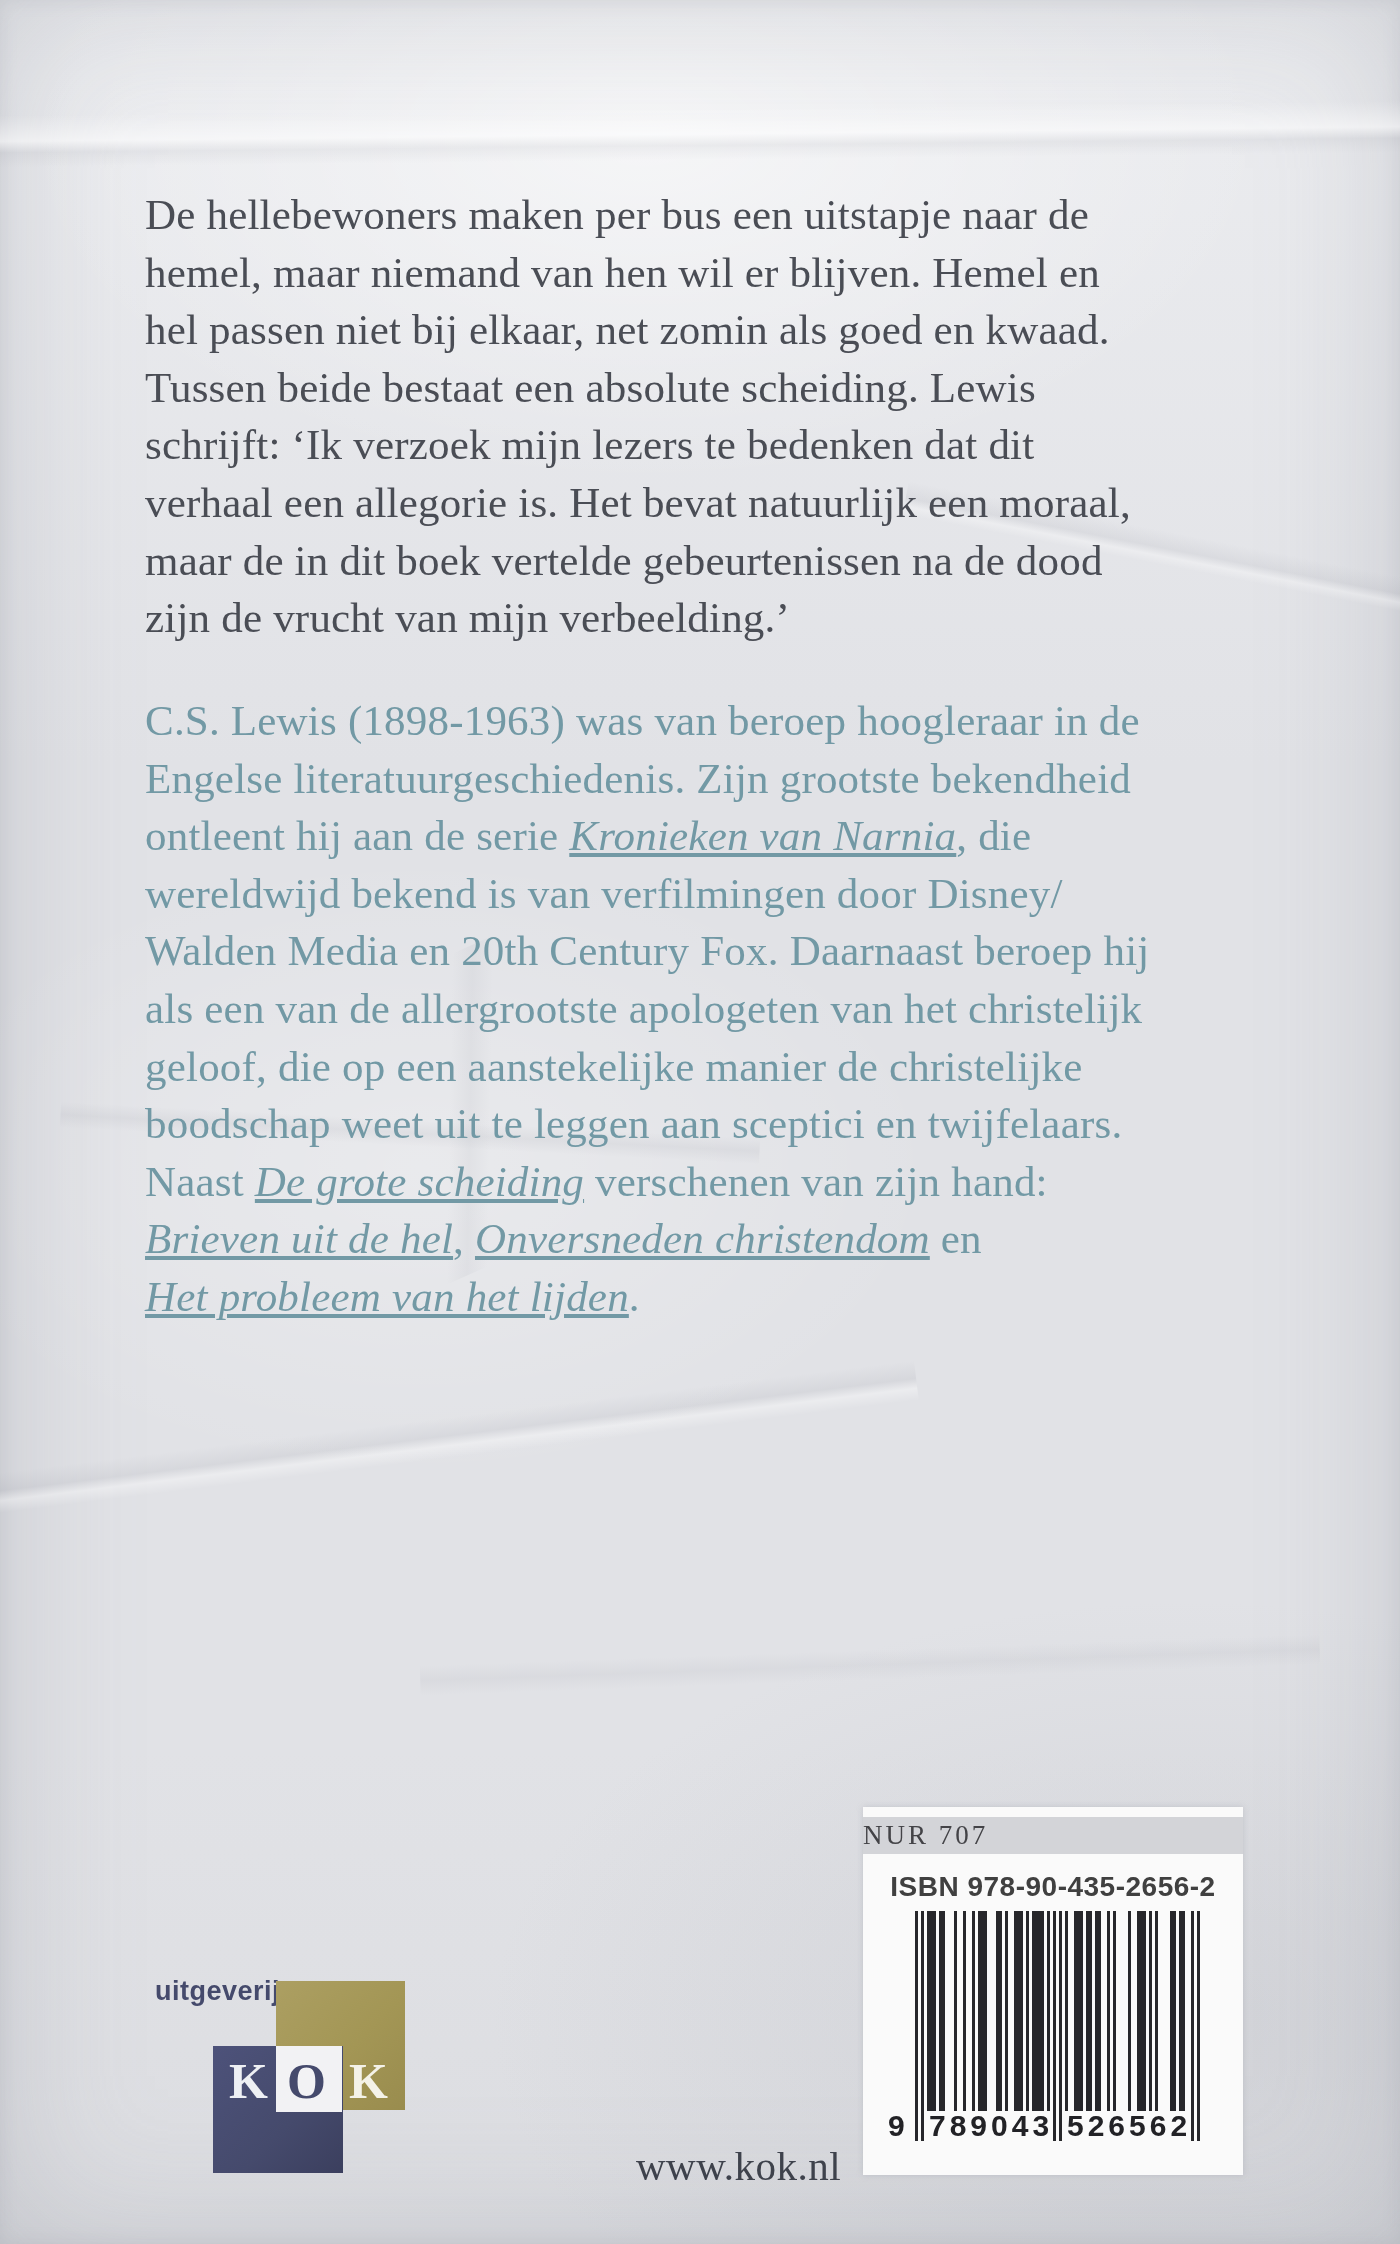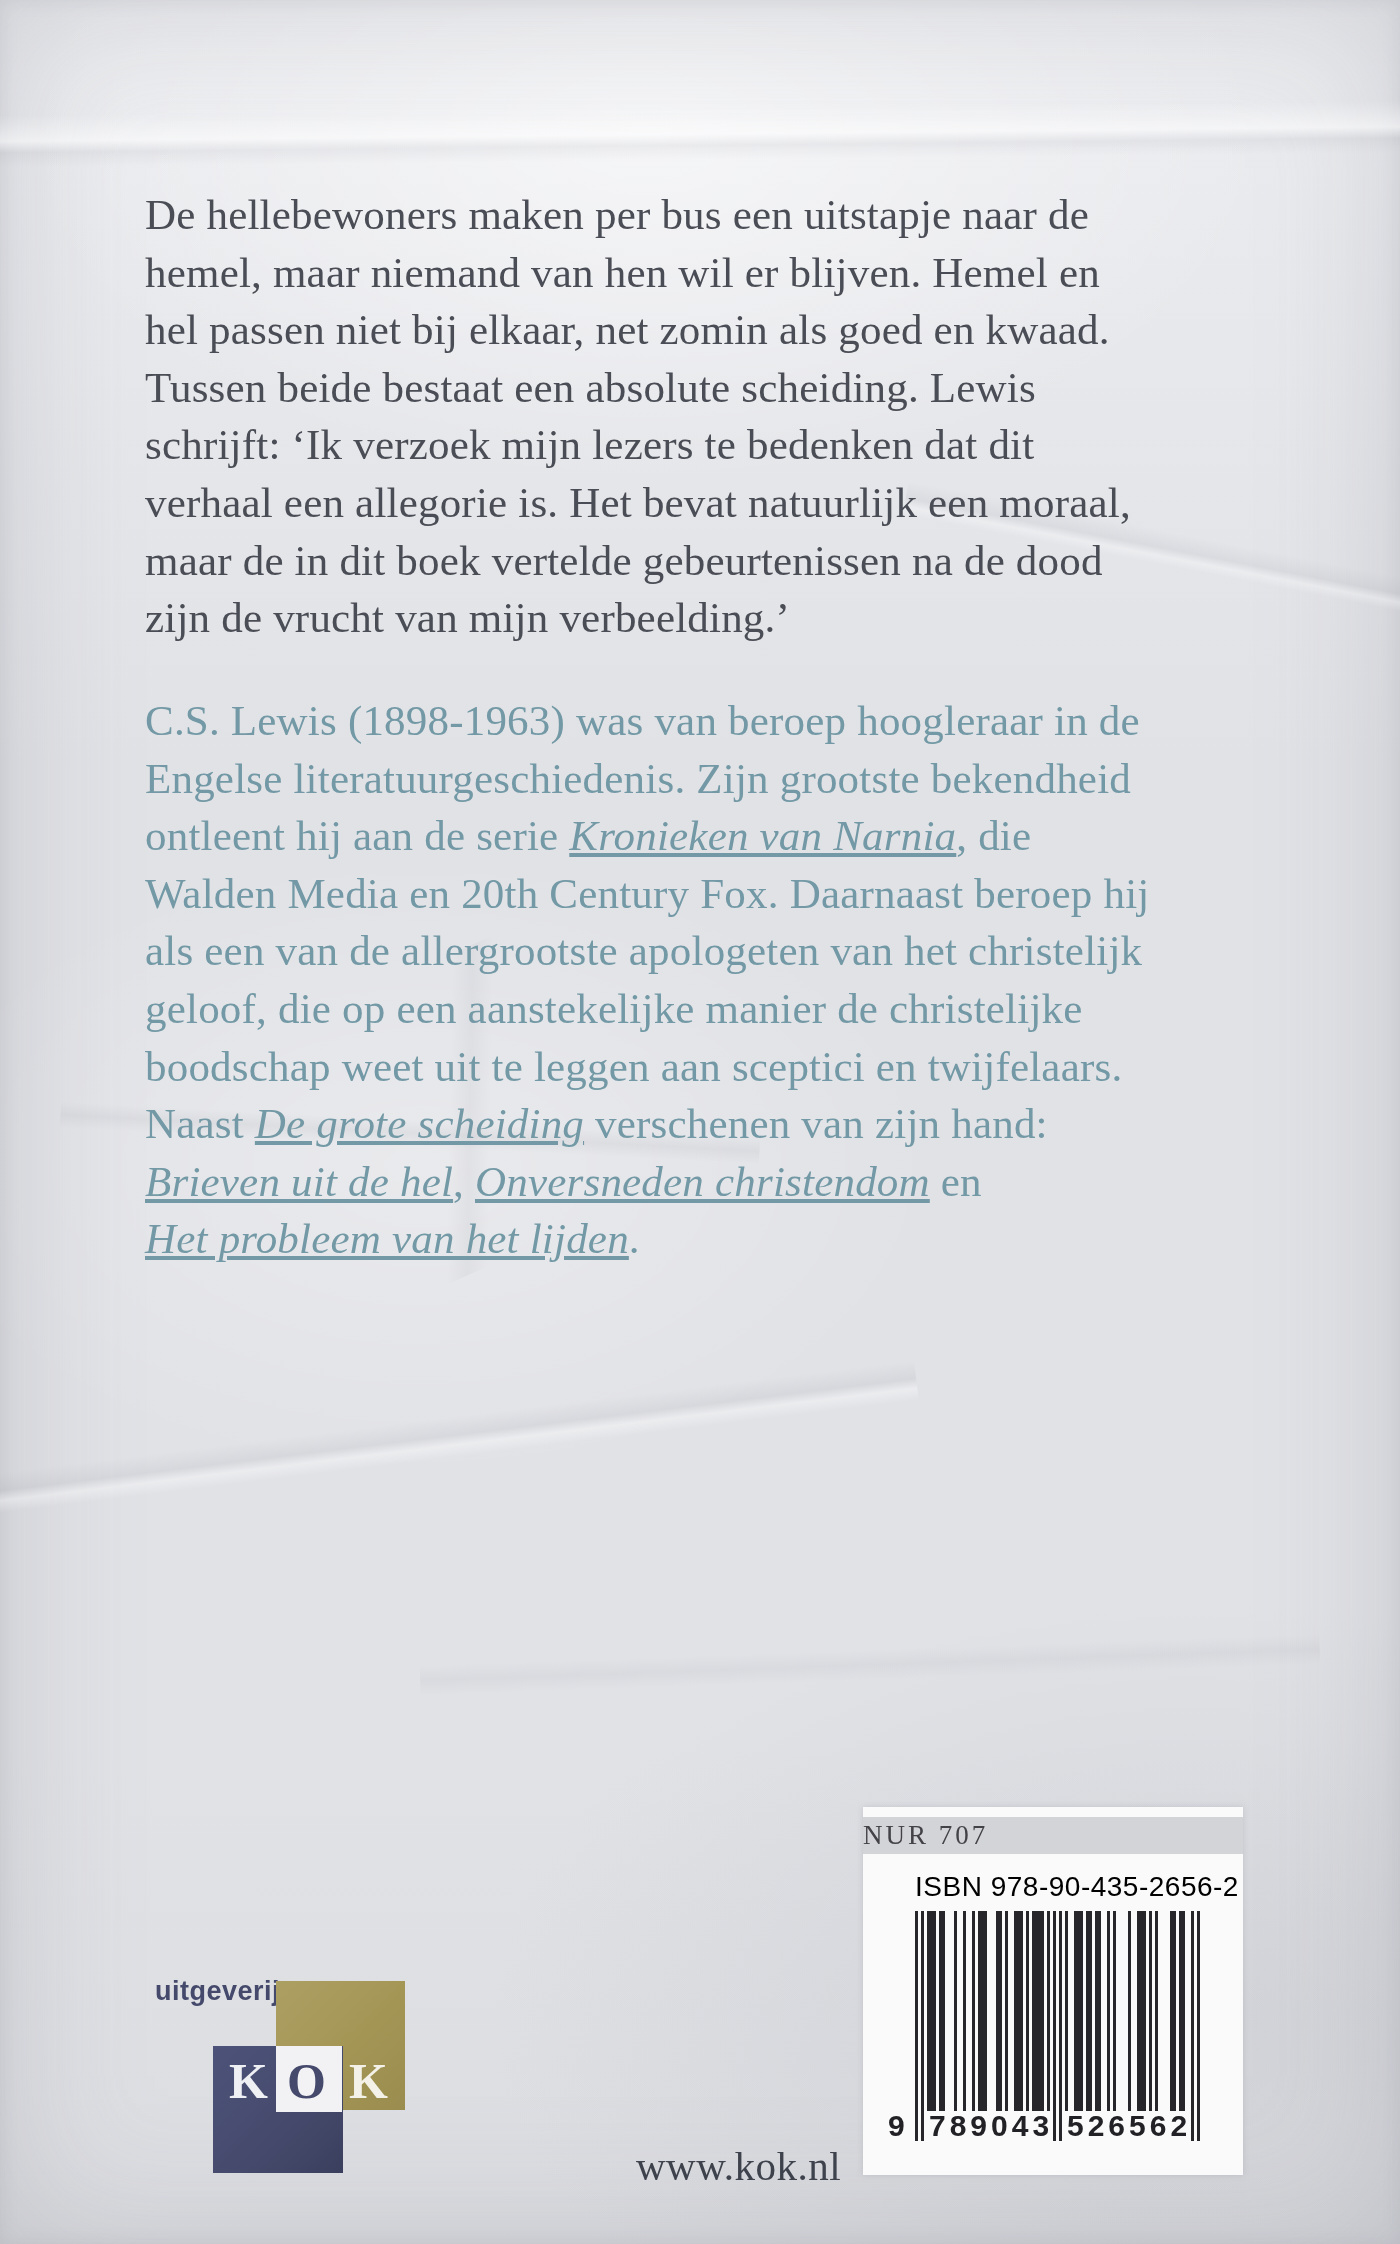--- a/index.html
+++ b/index.html
@@ -52,21 +52,21 @@
   .lk2{left:349px;color:#f4f2e8;}
 
   .weblink{position:absolute;left:636px;top:2142px;font-size:41px;color:var(--footer-text);letter-spacing:.5px;}
 
   
   .label{position:absolute;left:863px;top:1807px;width:380px;height:368px;background:var(--label-bg);
          box-shadow:0 0 6px rgba(150,152,160,.35);}
   .nur-band{position:absolute;left:0;top:10px;width:100%;height:37px;background:var(--nur-band);
             line-height:37px;font-size:27px;color:#434347;letter-spacing:3px;}
   .isbn{position:absolute;left:0;top:64px;width:100%;text-align:center;
-        font-family:"Liberation Sans",sans-serif;font-weight:normal;font-size:28px;color:#000000;letter-spacing:.5px;margin-left:24px;}
+        font-family:"Liberation Sans",sans-serif;font-weight:bold;font-size:28px;color:#404040;letter-spacing:.5px;}
   .barcode{position:absolute;left:52px;top:104px;width:285px;height:230px;}
   .bar{position:absolute;top:0;background:var(--bar);height:200px;}
   .bar.tall{height:230px;}
   .bdigit{position:absolute;font-family:"Liberation Sans",sans-serif;font-weight:bold;
           font-size:30px;color:#222226;top:198px;letter-spacing:4px;}
   .d0{left:-27px;}
   .d1{left:14px;width:120px;text-align:center;}
   .d2{left:152px;width:120px;text-align:center;}
 </style>
 </head>
@@ -88,20 +88,21 @@
       <div class="line"><span>Tussen beide bestaat een absolute scheiding. Lewis</span></div>
       <div class="line"><span>schrijft: ‘Ik verzoek mijn lezers te bedenken dat dit</span></div>
       <div class="line"><span>verhaal een allegorie is. Het bevat natuurlijk een moraal,</span></div>
       <div class="line"><span>maar de in dit boek vertelde gebeurtenissen na de dood</span></div>
       <div class="line"><span>zijn de vrucht van mijn verbeelding.’</span></div>
     </div>
   <div class="rich bio">
       <div class="line"><span>C.S. Lewis (1898-1963) was van beroep hoogleraar in de</span></div>
       <div class="line"><span>Engelse literatuurgeschiedenis. Zijn grootste bekendheid</span></div>
       <div class="line"><span>ontleent hij aan de serie </span><span class="it">Kronieken van Narnia</span><span>, die</span></div>
+      <div class="line"><span>wereldwijd bekend is van verfilmingen door Disney/</span></div>
       <div class="line"><span>Walden Media en 20th Century Fox. Daarnaast beroep hij</span></div>
       <div class="line"><span>als een van de allergrootste apologeten van het christelijk</span></div>
       <div class="line"><span>geloof, die op een aanstekelijke manier de christelijke</span></div>
       <div class="line"><span>boodschap weet uit te leggen aan sceptici en twijfelaars.</span></div>
       <div class="line"><span>Naast </span><span class="it">De grote scheiding</span><span> verschenen van zijn hand:</span></div>
       <div class="line"><span class="it">Brieven uit de hel</span><span>, </span><span class="it">Onversneden christendom</span><span> en</span></div>
       <div class="line"><span class="it">Het probleem van het lijden</span><span>.</span></div>
     </div>
 
   <div class="logo">

